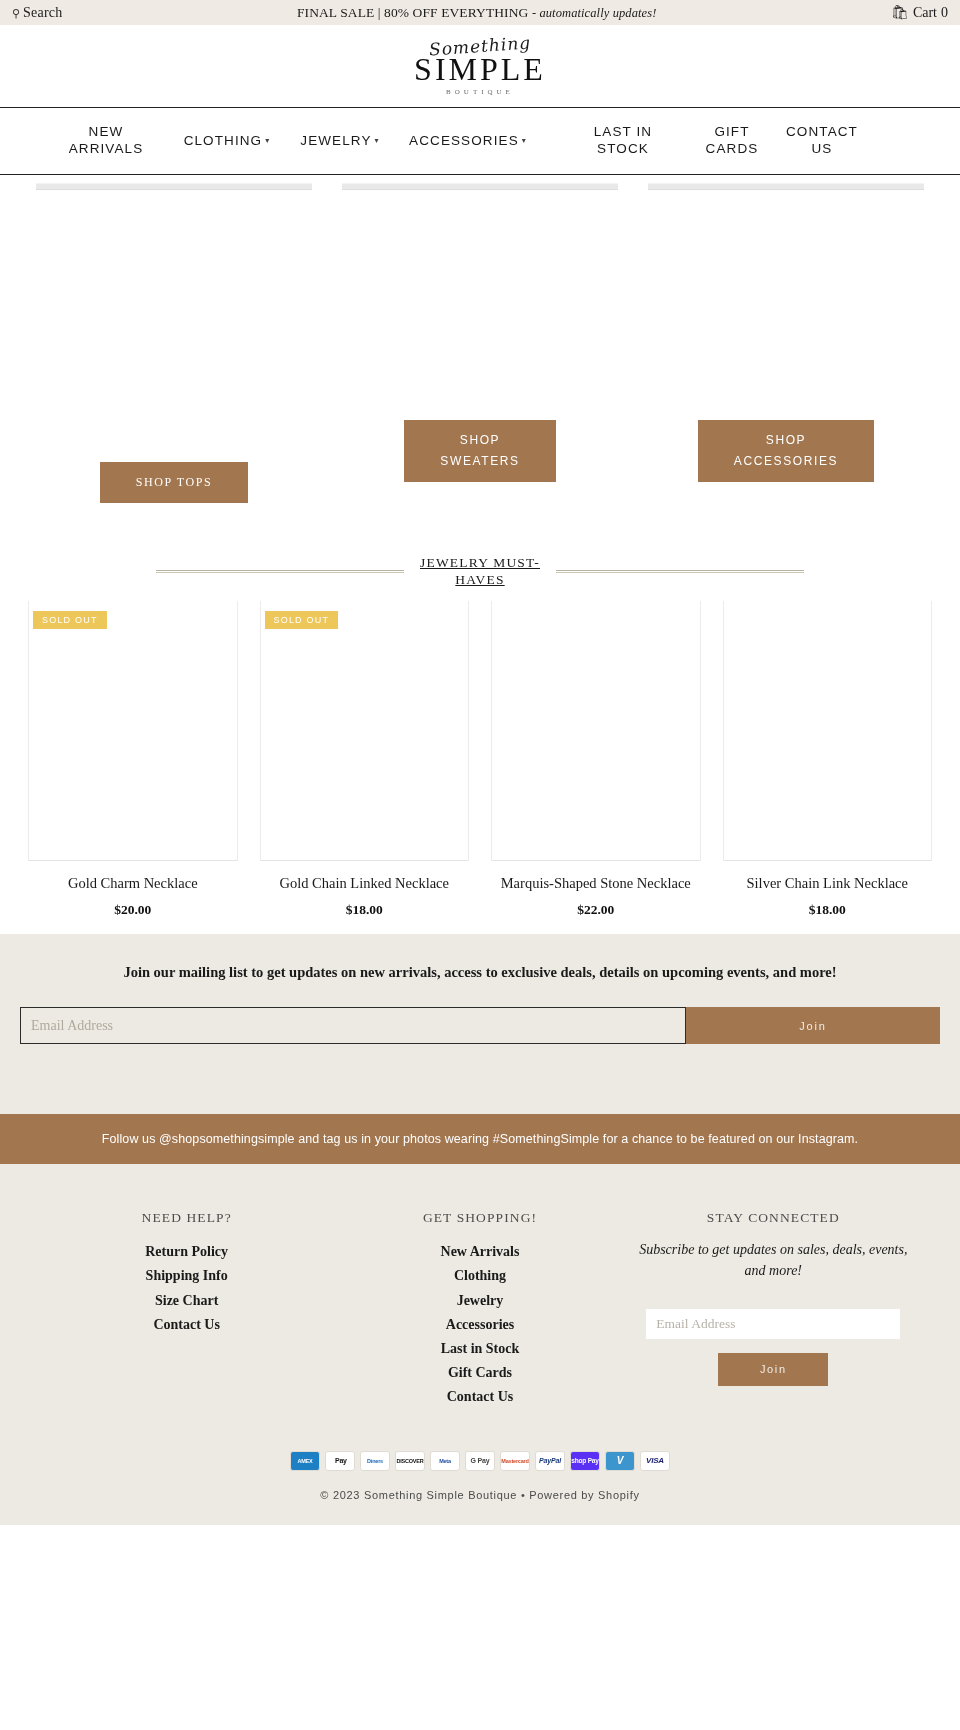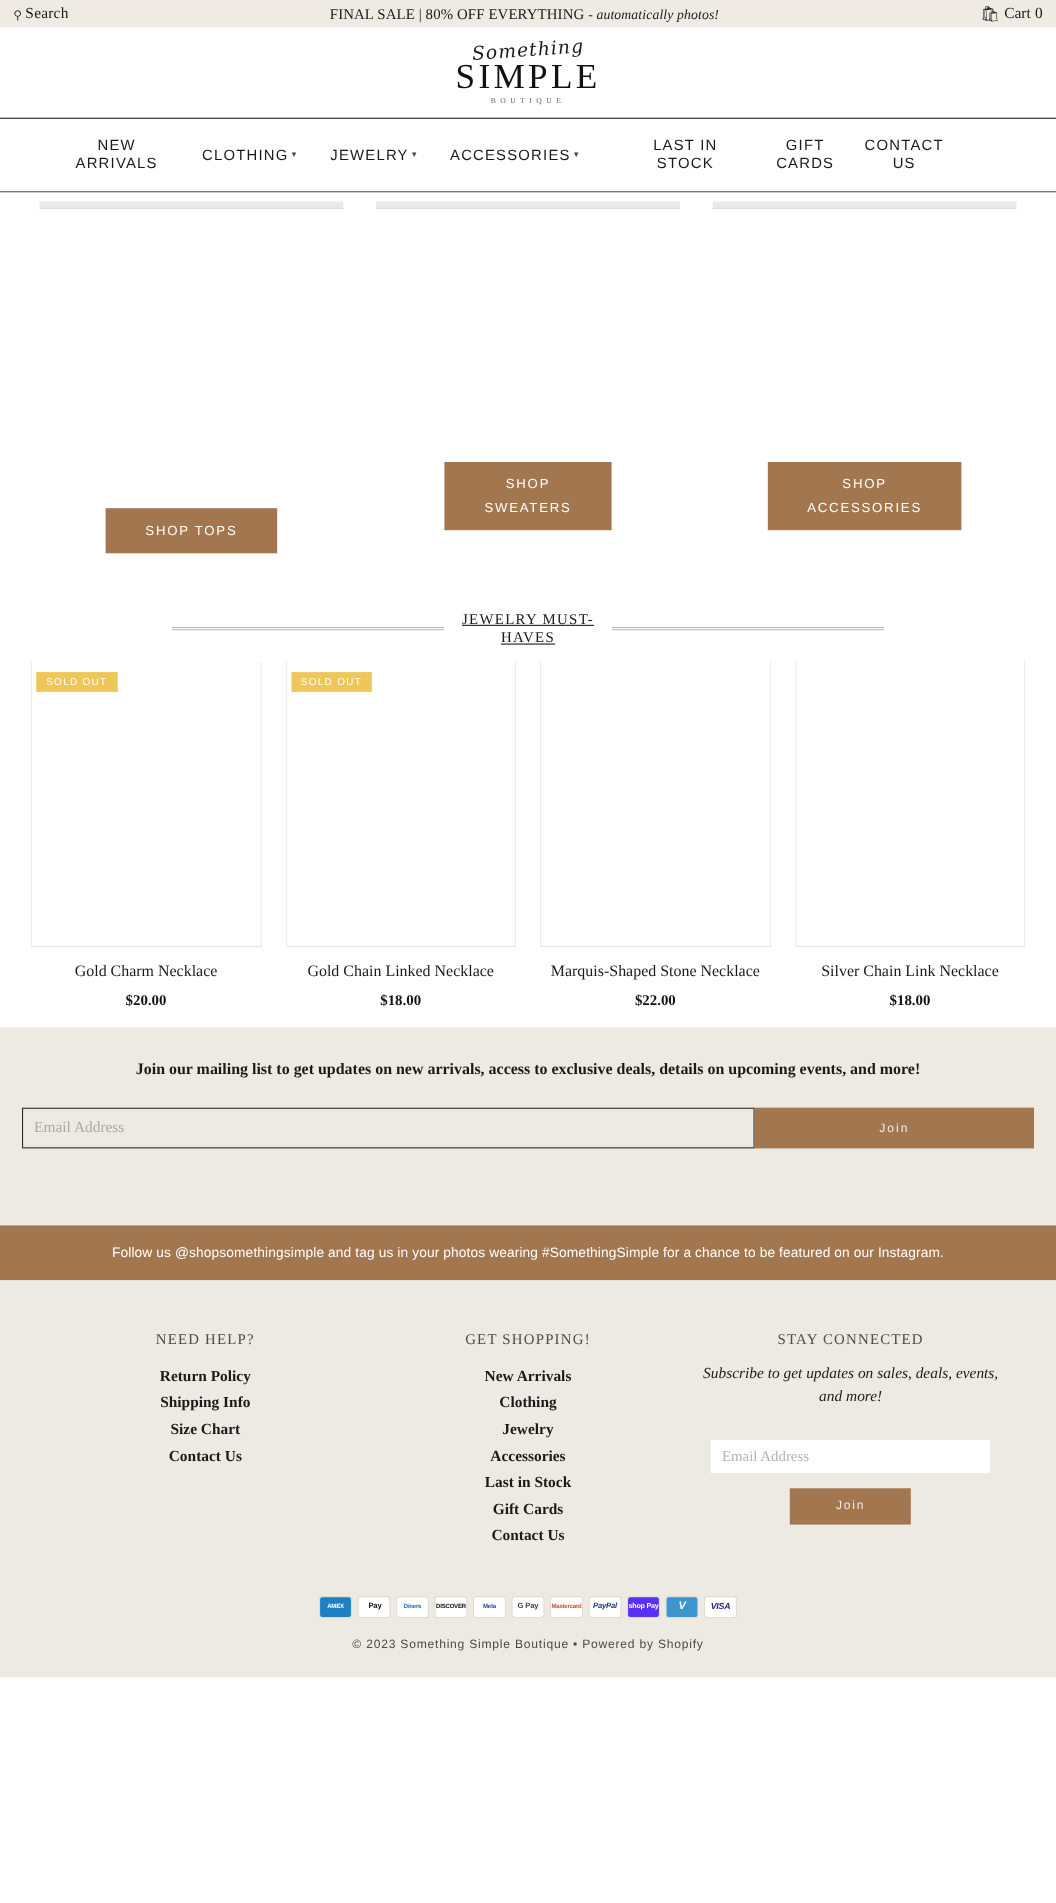--- a/index.html
+++ b/index.html
@@ -124,21 +124,21 @@
     font-size: 12px;
     letter-spacing: 1.6px;
     text-align: center;
     line-height: 1.75;
     padding: 10px 36px;
     border: none;
     cursor: pointer;
     white-space: pre-line;
     min-width: 110px;
   }
-  .tile-1 .shop-btn { margin-bottom: 44px; min-width: 110px; }
+  .tile-1 .shop-btn { margin-bottom: 44px; min-width: 110px; font-family: Liberation Serif, serif; }
   .tile-2 .shop-btn { margin-bottom: 65px; min-width: 125px; }
   .tile-3 .shop-btn { margin-bottom: 65px; min-width: 150px; }
 
   
   .section-head {
     display: flex;
     align-items: center;
     justify-content: center;
     gap: 0;
     padding: 8px 0 4px 0;
@@ -373,21 +373,21 @@
 </head>
 <body>
 
 <div class="announce-bar">
   <div class="announce-left">
     <span class="ico">⚲</span>
     <span class="announce-search-label">Search</span>
   </div>
   <div class="announce-center">
     <span>FINAL SALE | 80% OFF EVERYTHING</span>
-    <span class="em">- automatically photos!</span>
+    <span class="em">- automatically updates!</span>
   </div>
   <div class="announce-right">
     <span>🛍</span>
     <span>Cart</span>
     <span>0</span>
   </div>
 </div>
 
 <div class="logo-wrap">
   <div class="logo-script">Something</div>

